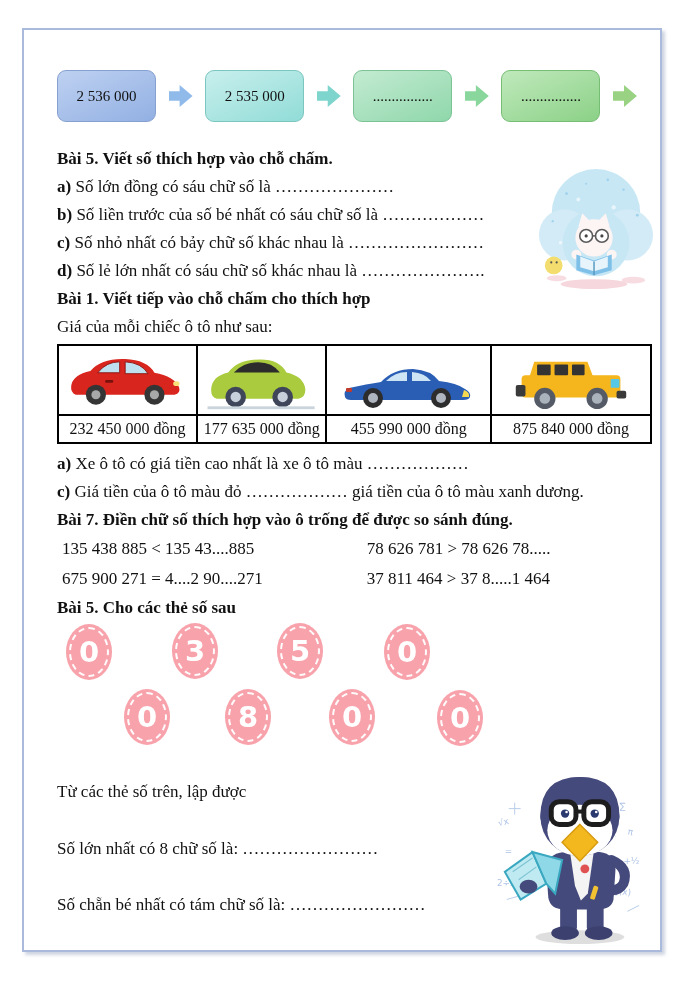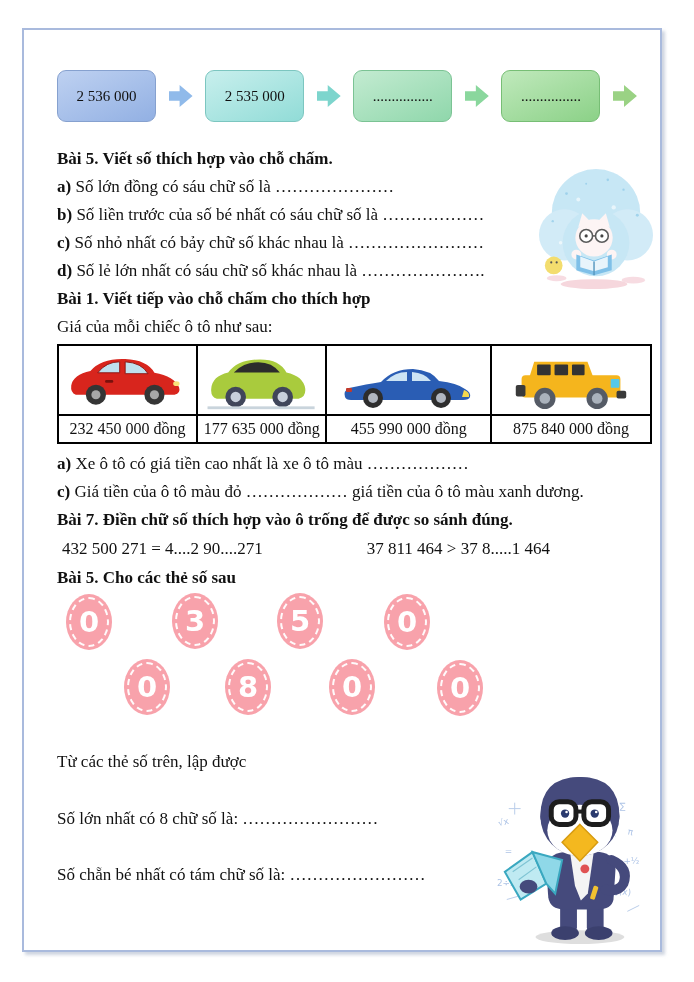--- a/index.html
+++ b/index.html
@@ -153,21 +153,25 @@
       <td class="cprice">875 840 000 đồng</td>
     </tr>
   </tbody>
       </table>
 
   <div class="p" style="margin-top:6px"><span class="lbl">a)</span> <span>Xe ô tô có giá tiền cao nhất là xe ô tô màu ………………</span></div>
   <div class="p"><span class="lbl">c)</span> <span>Giá tiền của ô tô màu đỏ ……………… giá tiền của ô tô màu xanh dương.</span></div>
 
   <div class="h">Bài 7. Điền chữ số thích hợp vào ô trống để được so sánh đúng.</div>
   <div class="cmp">
-    <span class="l">432 500 271 = 4....2 90....271</span>
+    <span class="l">135 438 885 &lt; 135 43....885</span>
+    <span class="r">78 626 781 &gt; 78 626 78.....</span>
+  </div>
+  <div class="cmp">
+    <span class="l">675 900 271 = 4....2 90....271</span>
     <span class="r">37 811 464 &gt; 37 8.....1 464</span>
   </div>
 
   <div class="h">Bài 5. Cho các thẻ số sau</div>
   <div class="cards">
     <div class="card c1">
           <span>0</span>
         </div>
     <div class="card c2">
           <span>3</span>

